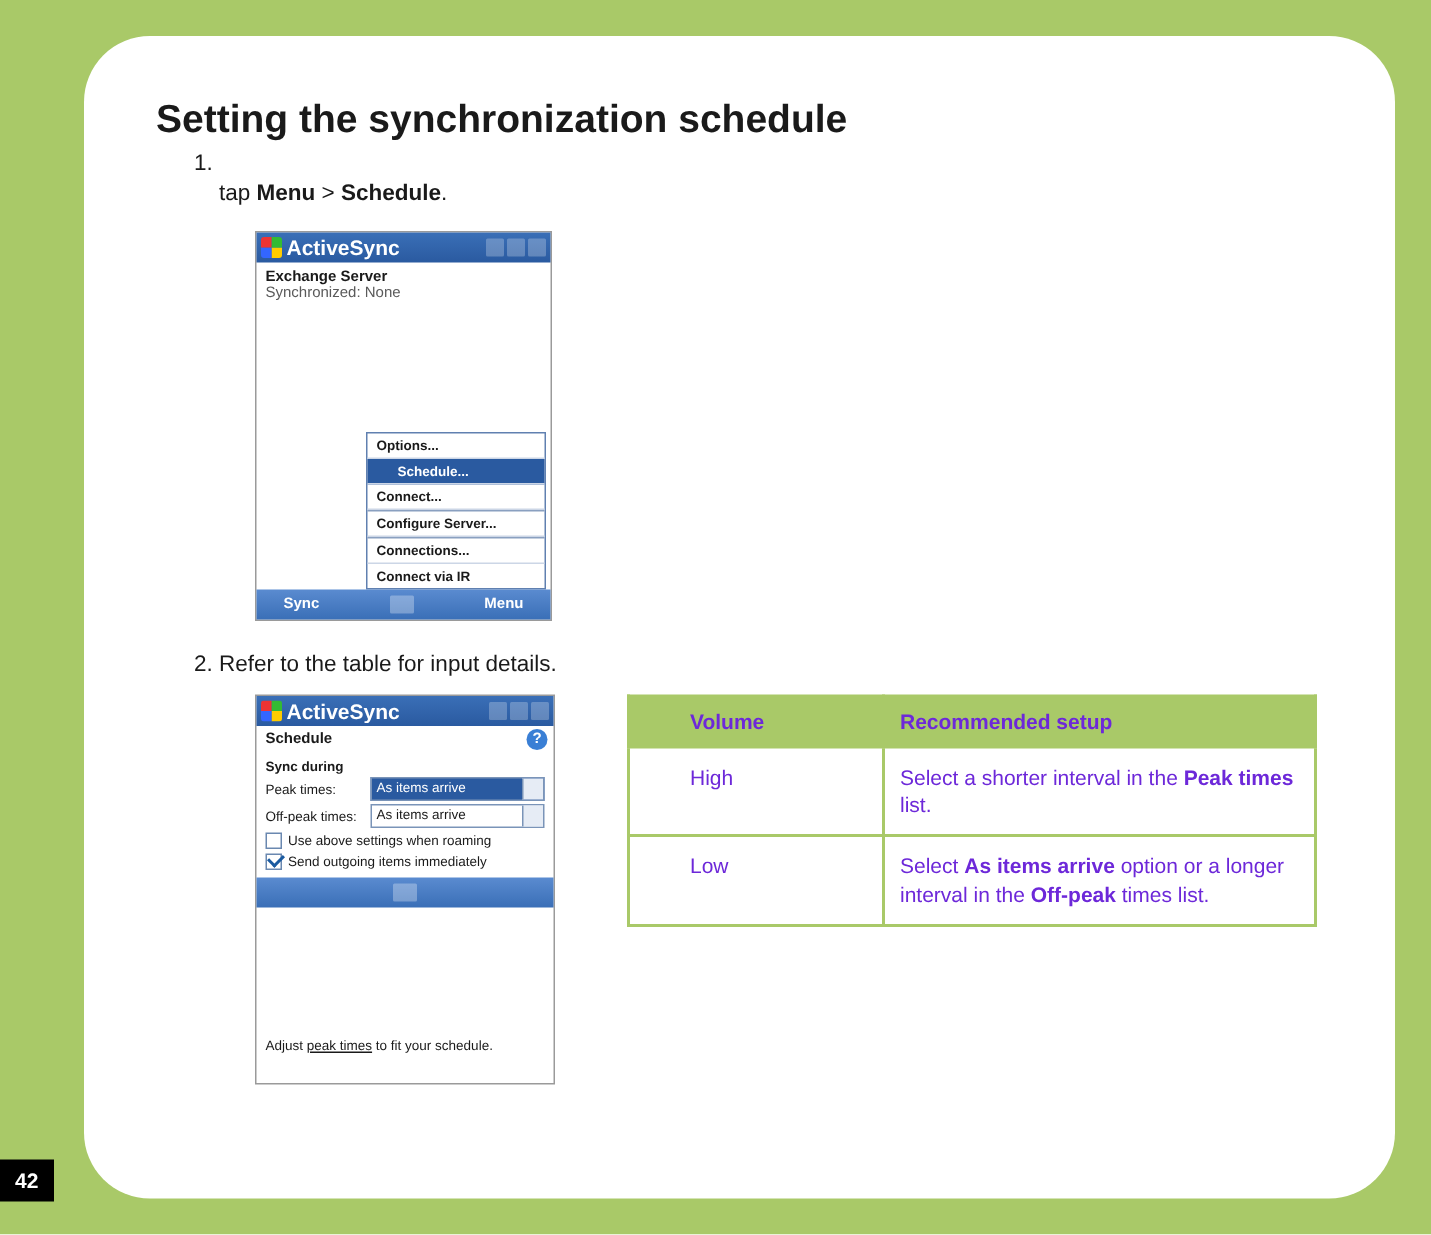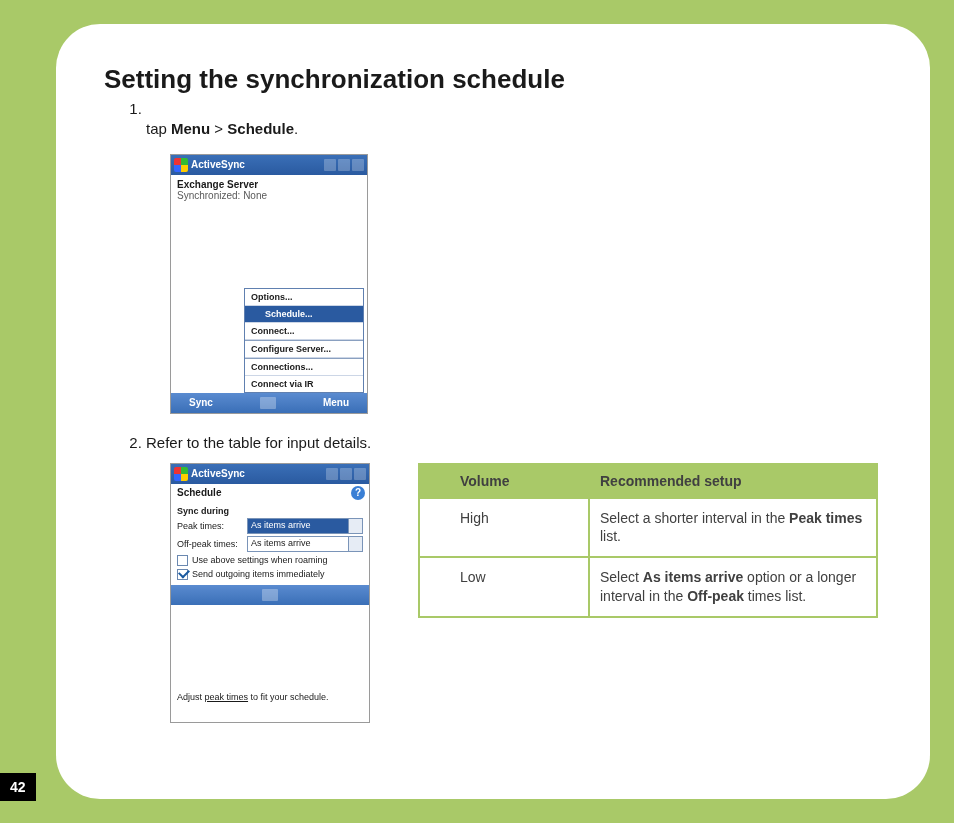--- a/index.html
+++ b/index.html
@@ -71,21 +71,21 @@
   .shot1-wrap { margin: 14px 0 20px 24px; }
   .shot1 { width: 198px; height: 260px; }
 
   .wm-titlebar {
     height: 20px;
     background: linear-gradient(#3a6fb7, #2a5aa0);
     display: flex;
     align-items: center;
     padding: 0 3px;
     color: #fff;
-    font-size: 10px;
+    font-size: 14px;
     font-weight: bold;
     gap: 3px;
   }
   .wm-flag {
     width: 14px; height: 14px;
     background:
       linear-gradient(#e33, #e33) 0 0/7px 7px no-repeat,
       linear-gradient(#3b3, #3b3) 7px 0/7px 7px no-repeat,
       linear-gradient(#36f, #36f) 0 7px/7px 7px no-repeat,
       linear-gradient(#fc0, #fc0) 7px 7px/7px 7px no-repeat;
@@ -193,21 +193,21 @@
     position: absolute; bottom: 20px; left: 6px; right: 6px;
     font-size: 9px; color: #1a1a1a; filter: blur(0.35px);
   }
   .footnote .ul { text-decoration: underline; }
 
   
   table.rec {
     border-collapse: collapse;
     width: 460px;
     font-size: 14px;
-    color: #404040;
+    color: #6d28d9;
   }
   table.rec th {
     background: #a9c968;
     text-align: left;
     font-weight: bold;
     padding: 8px 10px;
     border: 2px solid #a9c968;
   }
   table.rec th:first-child { width: 170px; padding-left: 40px; }
   table.rec td {

